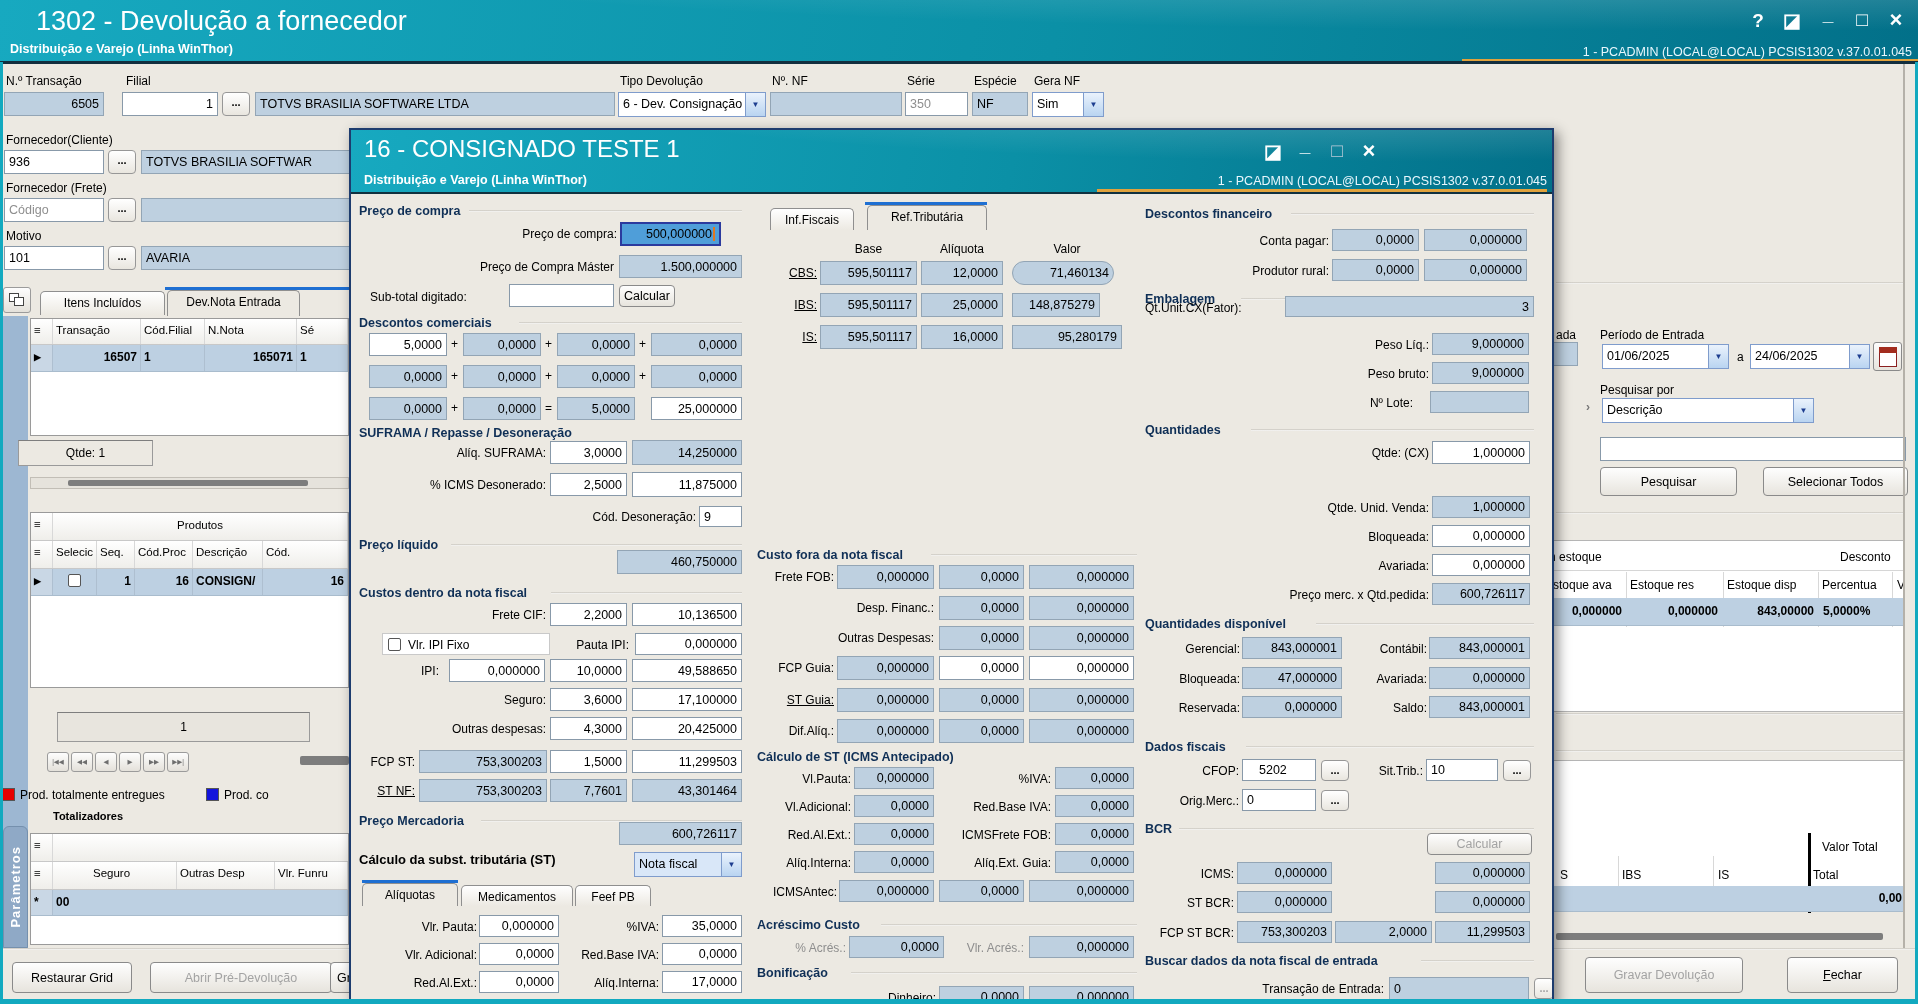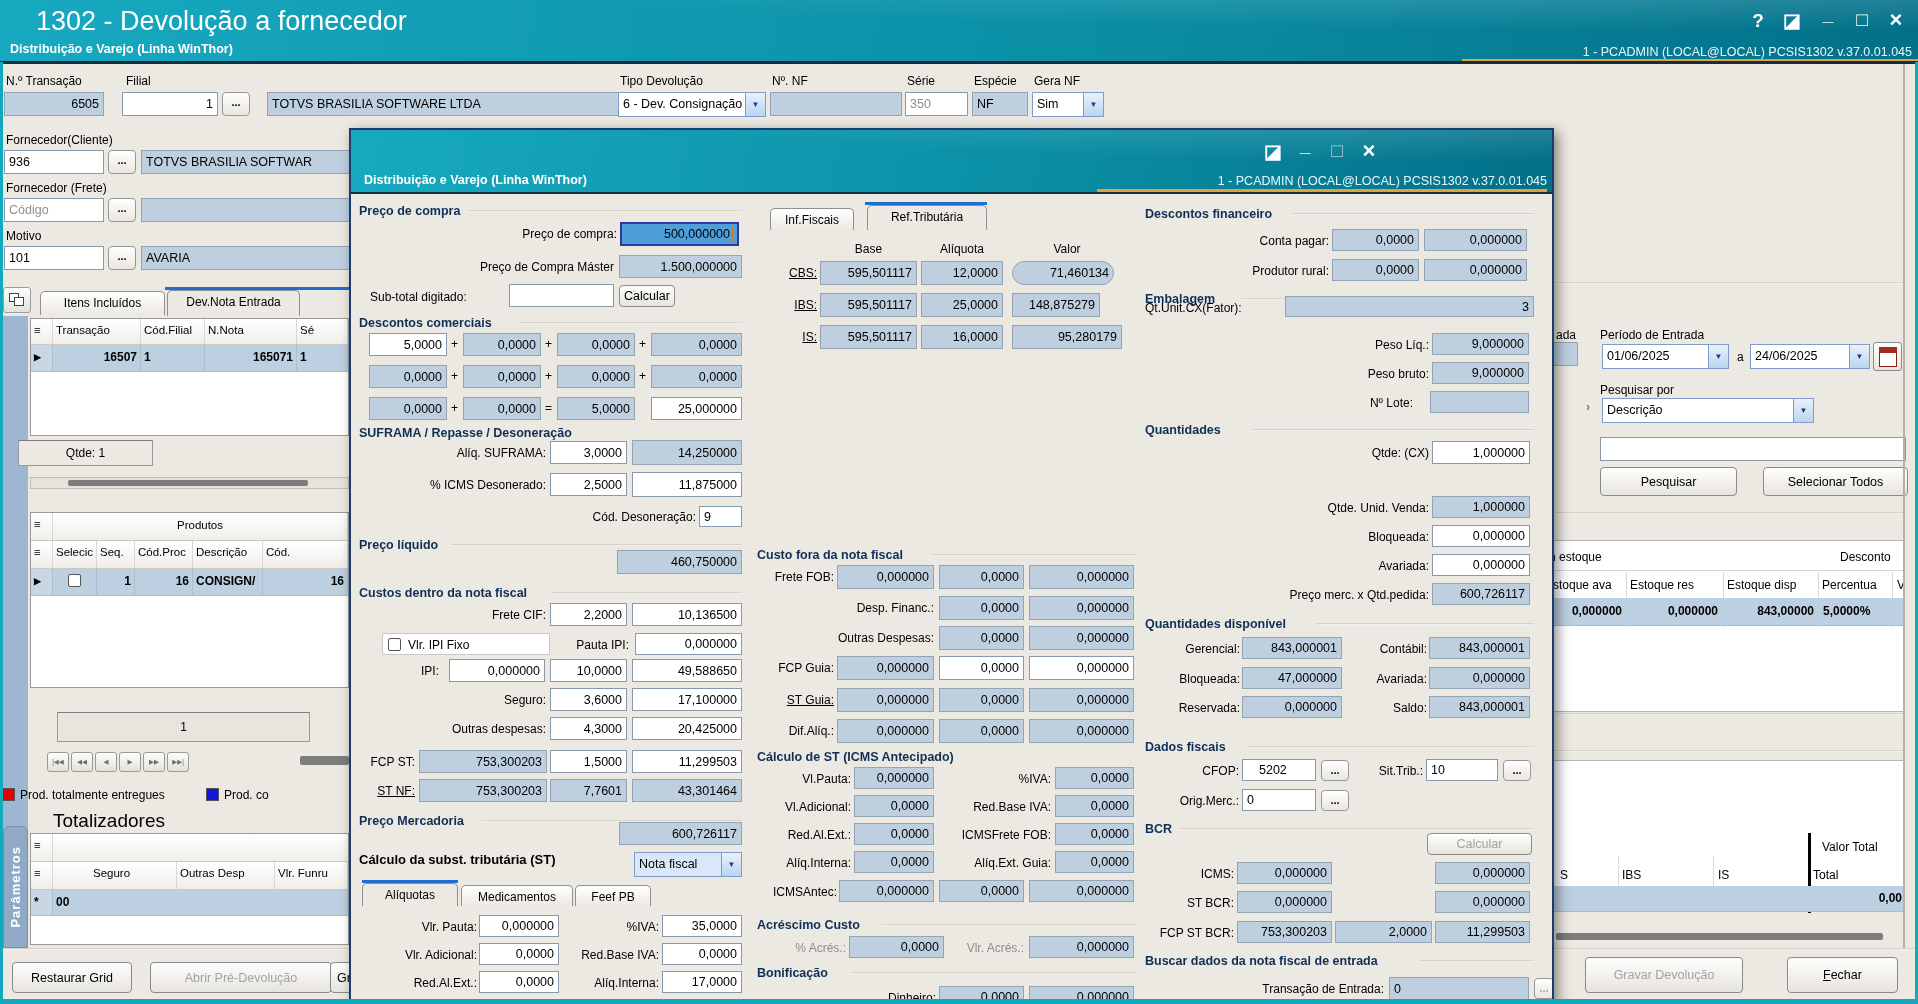--- a/index.html
+++ b/index.html
@@ -78,21 +78,21 @@
 <div class="lbl" style="left:6px;top:74px;">N.º Transação</div>
 <div class="lbl" style="left:126px;top:74px;">Filial</div>
 <div class="lbl" style="left:620px;top:74px;">Tipo Devolução</div>
 <div class="lbl" style="left:772px;top:74px;">Nº. NF</div>
 <div class="lbl" style="left:907px;top:74px;">Série</div>
 <div class="lbl" style="left:974px;top:74px;">Espécie</div>
 <div class="lbl" style="left:1034px;top:74px;">Gera NF</div>
 <div class="fld ro num" style="left:4px;top:92px;width:100px;">6505</div>
 <div class="fld ed num" style="left:122px;top:92px;width:96px;">1</div>
 <div class="dots" style="left:222px;top:92px;width:28px;height:24px;">...</div>
-<div class="fld ro" style="left:255px;top:92px;width:360px;margin-left:12px;">TOTVS BRASILIA SOFTWARE LTDA</div>
+<div class="fld ro" style="left:255px;top:92px;width:360px;">TOTVS BRASILIA SOFTWARE LTDA</div>
 <div class="dd" style="left:618px;top:92px;width:148px;">
   <span class="v">6 - Dev. Consignação</span>
   <span class="a">▼</span>
 </div>
 <div class="fld ro" style="left:770px;top:92px;width:132px;"></div>
 <div class="fld ed grayt" style="left:905px;top:92px;width:63px;">350</div>
 <div class="fld ro" style="left:972px;top:92px;width:56px;">NF</div>
 <div class="dd" style="left:1032px;top:92px;width:72px;">
   <span class="v">Sim</span>
   <span class="a">▼</span>
@@ -171,21 +171,21 @@
 <div class="navb" style="left:95px;top:752px;">◀</div>
 <div class="navb" style="left:119px;top:752px;">▶</div>
 <div class="navb" style="left:143px;top:752px;">▶▶</div>
 <div class="navb" style="left:167px;top:752px;">▶▶|</div>
 <div class="thumb" style="left:300px;top:756px;width:49px;height:9px;"></div>
 
 <span class="sw" style="left:2px;top:788px;background:#e60000;"></span>
 <div class="lbl" style="left:20px;top:788px;">Prod. totalmente entregues</div>
 <span class="sw" style="left:206px;top:788px;background:#1414dc;"></span>
 <div class="lbl" style="left:224px;top:788px;">Prod. co</div>
-<div class="lbl" style="left:53px;top:810px;font-weight:normal;font-size:19px;">Totalizadores</div>
+<div class="lbl" style="left:53px;top:810px;font-weight:bold;font-size:11px;">Totalizadores</div>
 
 <div class="grid" style="left:30px;top:833px;width:319px;height:112px;">
   <div class="hrow" style="height:28px;">
     <div class="hcell" style="width:22px;">≡</div>
   </div>
   <div class="hrow" style="height:28px;">
     <div class="hcell" style="width:22px;">≡</div>
     <div class="hcell" style="width:124px;padding-left:40px;">Seguro</div>
     <div class="hcell" style="width:98px;">Outras Desp</div>
     <div class="hcell" style="flex:1;">Vlr. Funru</div>
@@ -268,33 +268,34 @@
 <div class="lbl" style="left:1813px;top:868px;">Total</div>
 <div class="vline" style="left:1618px;top:856px;height:56px;"></div>
 <div class="vline" style="left:1713px;top:856px;height:56px;"></div>
 <div class="abs" style="left:1541px;top:886px;width:363px;height:26px;background:#bdd0e2;border-bottom:1px solid #a9bccd;"></div>
 <div class="lbl rlbl" style="left:1840px;top:891px;width:62px;font-weight:bold;">0,00</div>
 <div class="thumb" style="left:1556px;top:933px;width:327px;height:7px;"></div>
 <div class="abs" style="left:1903px;top:64px;width:2px;height:884px;background:#b5b1a9;"></div>
 
 <div class="modal">
   <div class="mtb tb"></div>
+  <div class="abs title" style="left:13px;top:5px;font-size:24px;">16 - CONSIGNADO TESTE 1</div>
   <div class="abs sub" style="left:13px;top:43px;">Distribuição e Varejo (Linha WinThor)</div>
   <div class="tbi" style="left:908px;top:10px;">◪</div>
   <div class="tbi" style="left:940px;top:5px;">_</div>
   <div class="tbi" style="left:972px;top:10px;color:#b9cad8;">□</div>
   <div class="tbi" style="left:1004px;top:8px;font-size:22px;">×</div>
   <div class="uinfo" style="left:764px;top:44px;width:432px;">1 - PCADMIN (LOCAL@LOCAL)   PCSIS1302  v.37.0.01.045</div>
   <div class="oline" style="left:746px;top:59px;width:450px;"></div>
   <div class="abs" style="left:0;top:62px;width:1201px;height:2px;background:#10313f;"></div>
 
   <div class="grp" style="left:8px;top:74px;">Preço de compra</div>
   <div class="gline" style="left:118px;top:80px;width:273px;"></div>
   <div class="lbl rlbl" style="left:140px;top:97px;width:126px;">Preço de compra:</div>
-  <div class="fld sel num" style="left:269px;top:92px;width:119px;padding-left:7px;">
+  <div class="fld sel num" style="left:269px;top:92px;width:101px;padding-left:7px;">
     <span>500,000000</span>
       <span class="caret"></span>
   </div>
   <div class="lbl rlbl" style="left:108px;top:130px;width:155px;">Preço de Compra Máster</div>
   <div class="fld ro num" style="left:268px;top:125px;width:123px;height:23px;">1.500,000000</div>
   <div class="lbl" style="left:19px;top:160px;">Sub-total digitado:</div>
   <div class="fld ed" style="left:158px;top:154px;width:105px;height:23px;"></div>
   <div class="btn" style="left:268px;top:155px;width:56px;height:22px;">Calcular</div>
 
   <div class="grp" style="left:8px;top:186px;">Descontos comerciais</div>

